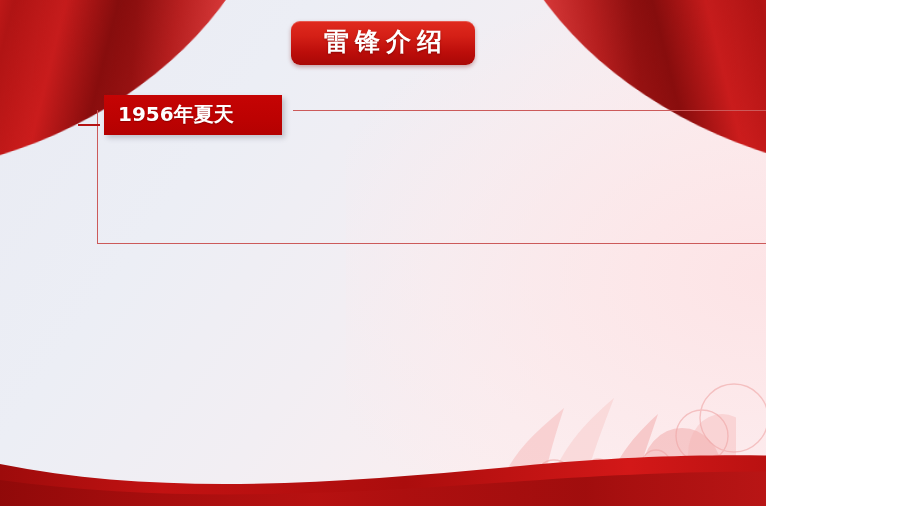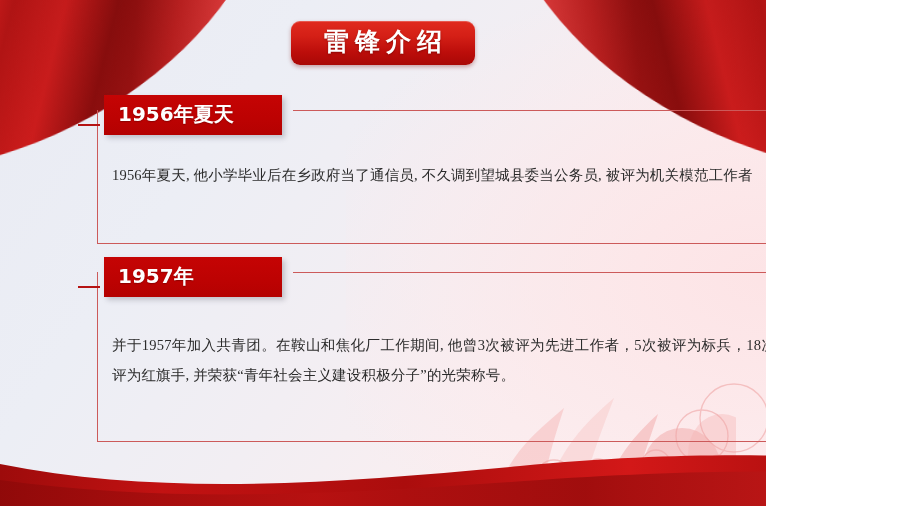--- a/index.html
+++ b/index.html
@@ -227,26 +227,17 @@
 
   <div class="title-wrap">
     <span class="title-badge">雷锋介绍</span>
   </div>
 
   <div class="section sec1">
     <div class="sec-box">
       <div class="top-rule"></div>
       <div class="left-stub"></div>
       <div class="badge">1956年夏天</div>
-      <div class="sec-body">1956年夏天, 他小学毕业后在乡政府当了通信员, 不久调到望城县委当公务员, 被评为机关模范工作者</div>
     </div>
   </div>
 
-  <div class="section sec2">
-    <div class="sec-box">
-      <div class="top-rule"></div>
-      <div class="left-stub"></div>
-      <div class="badge">1957年</div>
-      <div class="sec-body">并于1957年加入共青团。在鞍山和焦化厂工作期间, 他曾3次被评为先进工作者，5次被评为标兵，18次被评为红旗手, 并荣获“青年社会主义建设积极分子”的光荣称号。</div>
-    </div>
-  </div>
 
 </div>
 
 </body></html>

